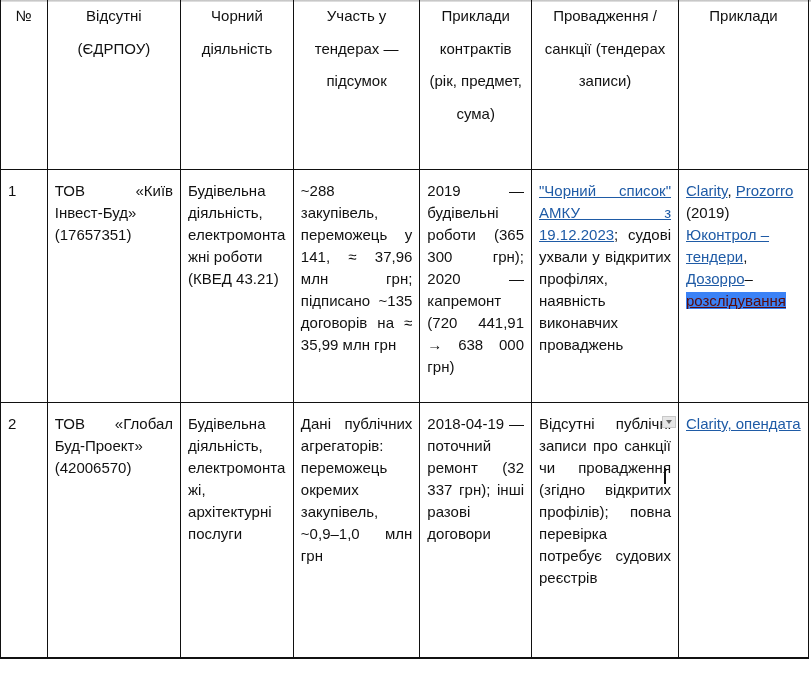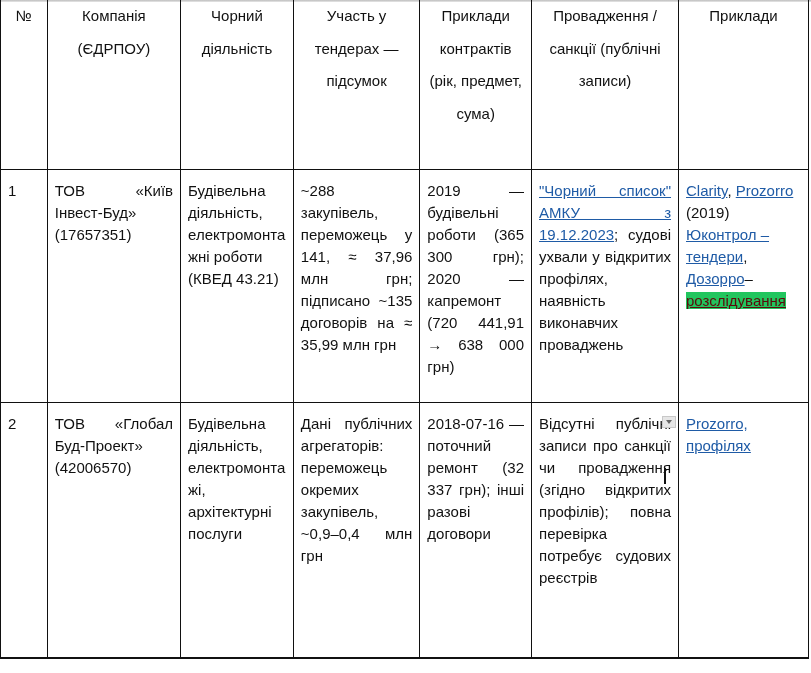--- a/index.html
+++ b/index.html
@@ -34,21 +34,21 @@
     .c2 { width: 117px; }
     .c3 { width: 99px; }
     .c4 { width: 111px; }
     .c5 { width: 98px; }
     .c6 { width: 129px; }
     .c7 { width: 114px; }
     a {
       color: #1f5ba6; text-decoration: underline;
       text-decoration-color: #1f5ba6;
     }
-    .hl { background: #22c55e; color: #5a0b0b; margin-top: 35px; }
+    .hl { background: #3b82f6; color: #5a0b0b; margin-top: 35px; }
     .comment-marker {
       position: absolute; left: 662px; top: 416px;
       width: 14px; height: 12px; background: #e6e6e6;
       border: 1px solid #c8c8c8; box-sizing: border-box;
     }
     .comment-marker::after {
       content: ""; position: absolute; left: 3px; top: 3px;
       border-left: 3.5px solid transparent; border-right: 3.5px solid transparent;
       border-top: 4px solid #666;
     }
@@ -68,44 +68,44 @@
       <col class="c2">
       <col class="c3">
       <col class="c4">
       <col class="c5">
       <col class="c6">
       <col class="c7">
   </colgroup>
   <tbody>
       <tr class="head">
     <th>№</th>
-    <th>Компанія (ЄДРПОУ)</th>
+    <th>Відсутні (ЄДРПОУ)</th>
     <th>Чорний діяльність</th>
     <th>Участь у тендерах — підсумок</th>
     <th>Приклади контрактів (рік, предмет, сума)</th>
-    <th>Провадження / санкції (публічні записи)</th>
+    <th>Провадження / санкції (тендерах записи)</th>
     <th>Приклади</th>
   </tr>
 
   <tr class="r1">
     <td>1</td>
     <td class="just">ТОВ «Київ Інвест-Буд» (17657351)</td>
     <td>Будівельна діяльність, електромонтажні роботи (КВЕД 43.21)</td>
     <td class="just">~288 закупівель, переможець у 141, ≈ 37,96 млн грн; підписано ~135 договорів на ≈ 35,99 млн грн</td>
     <td class="just">2019 — будівельні роботи (365 300 грн); 2020 — капремонт (720 441,91 → 638 000 грн)</td>
     <td class="just"><a>"Чорний список" АМКУ з 19.12.2023</a><span>;</span><span> судові ухвали у відкритих профілях, наявність виконавчих проваджень</span></td>
     <td><a>Clarity</a><span>, </span><a>Prozorro</a><span> (2019) </span><a>Юконтрол – тендери</a><span>, </span><a>Дозорро</a><span>–</span><a class="hl" style="color:#5a0b0b;text-decoration-color:#5a0b0b;">розслідування</a></td>
   </tr>
 
   <tr class="r2 last">
     <td>2</td>
     <td class="just">ТОВ «Глобал Буд-Проект» (42006570)</td>
     <td>Будівельна діяльність, електромонтажі, архітектурні послуги</td>
-    <td class="just">Дані публічних агрегаторів: переможець окремих закупівель, ~0,9–0,4 млн грн</td>
-    <td class="just">2018-07-16 — поточний ремонт (32 337 грн); інші разові договори</td>
+    <td class="just">Дані публічних агрегаторів: переможець окремих закупівель, ~0,9–1,0 млн грн</td>
+    <td class="just">2018-04-19 — поточний ремонт (32 337 грн); інші разові договори</td>
     <td class="just">Відсутні публічні записи про санкції чи провадження (згідно відкритих профілів); повна перевірка потребує судових реєстрів</td>
-    <td><a>Prozorro, профілях</a></td>
+    <td><a>Clarity, опендата</a></td>
   </tr>
 </tbody>
   </table>
 
 <div class="comment-marker"></div>
 <div class="cursor"></div>
 
 </body></html>

